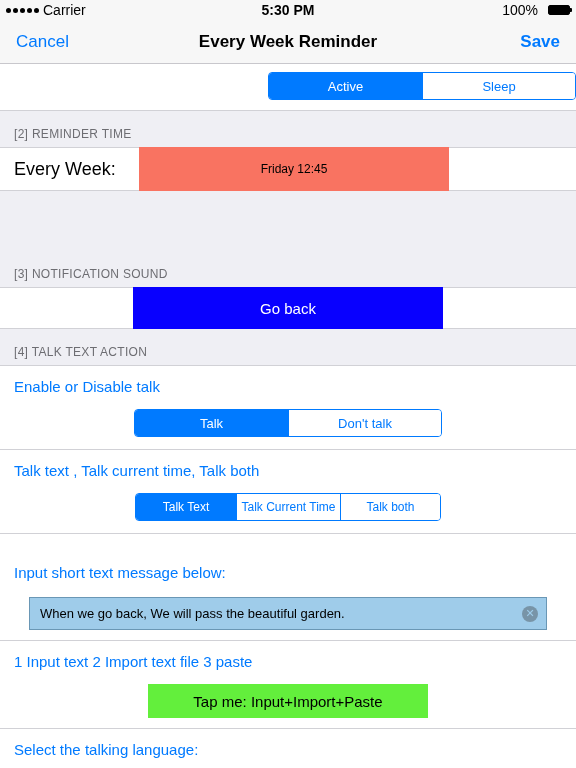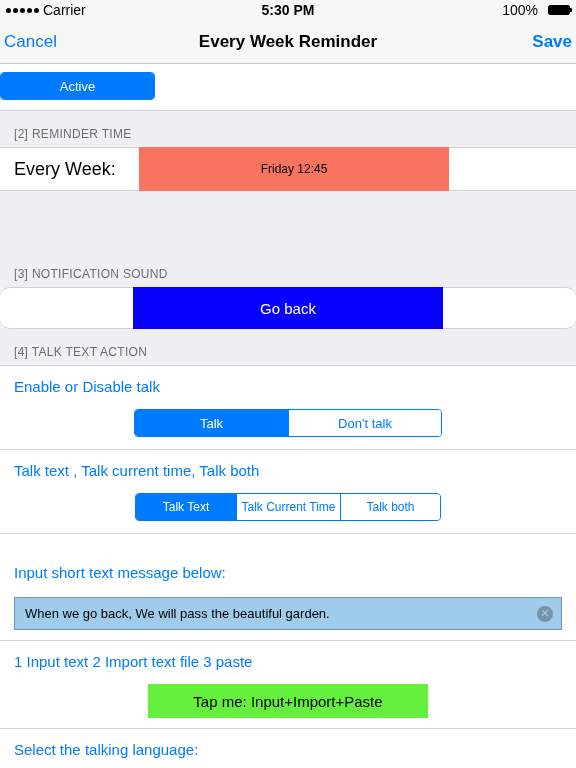--- a/index.html
+++ b/index.html
@@ -8,50 +8,50 @@
     .status-bar { height: 20px; background: #f7f7f7; display: flex; justify-content: space-between; align-items: center; padding: 0 6px; font-size: 14px; }
     .status-left { display: flex; align-items: center; gap: 4px; }
     .status-center { position: absolute; left: 50%; transform: translateX(-50%); font-weight: 600; }
     .status-right { display: flex; align-items: center; gap: 10px; }
     .signal-dots { display: flex; gap: 2px; }
     .signal-dots span { width: 5px; height: 5px; border-radius: 50%; background: #000; }
     .battery { width: 22px; height: 10px; border: 1px solid #000; border-radius: 2px; position: relative; }
     .battery::after { content: ''; position: absolute; right: -3px; top: 2px; width: 2px; height: 4px; background: #000; border-radius: 0 1px 1px 0; }
     .battery-fill { width: 100%; height: 100%; background: #000; }
     
-    .nav-bar { height: 44px; background: #f7f7f7; border-bottom: 1px solid #c8c7cc; display: flex; align-items: center; justify-content: space-between; padding: 0 4px; }
+    .nav-bar { height: 44px; background: #f7f7f7; border-bottom: 1px solid #c8c7cc; display: flex; align-items: center; justify-content: space-between; padding: 0 16px; }
     .nav-left, .nav-right { color: #007aff; font-size: 17px; }
     .nav-right { font-weight: 600; }
     .nav-title { font-size: 17px; font-weight: 600; position: absolute; left: 50%; transform: translateX(-50%); }
     
     .content { height: calc(768px - 64px); overflow-y: auto; }
     
-    .seg-row { background: #fff; padding: 8px 0 10px; display: flex; justify-content: flex-start; border-bottom: 1px solid #d1d1d6; }
+    .seg-row { background: #fff; padding: 8px 0 10px; display: flex; justify-content: flex-end; border-bottom: 1px solid #d1d1d6; }
     .segmented { display: flex; border: 1px solid #007aff; border-radius: 4px; overflow: hidden; height: 28px; }
     .segmented .seg { display: flex; align-items: center; justify-content: center; font-size: 13px; color: #007aff; background: #fff; }
     .segmented .seg.active { background: #007aff; color: #fff; }
     .segmented .seg + .seg { border-left: 1px solid #007aff; }
     
     .section-header { color: #6d6d72; font-size: 12px; padding: 16px 14px 6px; letter-spacing: 0.3px; }
     
     .white-row { background: #fff; border-top: 1px solid #d1d1d6; border-bottom: 1px solid #d1d1d6; display: flex; align-items: center; }
     .reminder-row { padding: 0 14px; height: 44px; }
     .reminder-label { font-size: 18px; width: 125px; }
     .time-btn { flex: 1; margin-left: 0; max-width: 310px; height: 44px; background: #f97361; color: #000; display: flex; align-items: center; justify-content: center; font-size: 12px; }
     
     .big-gap { height: 60px; }
     
-    .sound-row { height: 42px; justify-content: center; padding: 0; border-top: 1px solid #d1d1d6; border-bottom: 1px solid #d1d1d6; background: #fff; border-radius: 10px;}
+    .sound-row { height: 42px; justify-content: center; padding: 0; border-top: 1px solid #d1d1d6; border-bottom: 1px solid #d1d1d6; background: #fff;}
     .sound-btn { width: 310px; height: 42px; background: #0800ff; color: #fff; display: flex; align-items: center; justify-content: center; font-size: 15px; }
     
     .label-row { background: #fff; padding: 12px 14px 8px; color: #007aff; font-size: 15px; border-top: 1px solid #d1d1d6; }
     .label-row.first { border-top: 1px solid #d1d1d6; }
     .seg-white-row { background: #fff; padding: 6px 0 12px; display: flex; justify-content: center; border-bottom: 1px solid #d1d1d6; }
     
-    .input-row { background: #fff; padding: 8px 14px 10px; border-bottom: 1px solid #d1d1d6; }
+    .input-row { background: #fff; padding: 8px 29px 10px; border-bottom: 1px solid #d1d1d6; }
     .text-input-wrap { background: #9fccea; border: 1px solid #6a97b5; padding: 8px 30px 8px 10px; position: relative; font-size: 13px; }
     .clear-btn { position: absolute; right: 8px; top: 50%; transform: translateY(-50%); width: 16px; height: 16px; border-radius: 50%; background: #7894a7; color: #9fccea; display: flex; align-items: center; justify-content: center; font-size: 11px; }
     
     .green-row { background: #fff; padding: 6px 0 10px; display: flex; justify-content: center; border-bottom: 1px solid #d1d1d6; }
     .green-btn { width: 280px; height: 34px; background: #63ef3c; color: #000; display: flex; align-items: center; justify-content: center; font-size: 15px; }
     
     .lang-row { background: #fff; padding: 6px 0 18px; display: flex; justify-content: center; border-bottom: 1px solid #d1d1d6; }
   </style>
 </head>
 <body>
@@ -79,20 +79,21 @@
 <div class="nav-bar">
   <div class="nav-left">Cancel</div>
   <div class="nav-title">Every Week Reminder</div>
   <div class="nav-right">Save</div>
 </div>
 
 <div class="content">
   <div class="seg-row">
     <div class="segmented">
       <div class="seg active" style="width:153px">Active</div>
+      <div class="seg" style="width:153px">Sleep</div>
     </div>
   </div>
 
   <div class="section-header">[2] REMINDER TIME</div>
   <div class="white-row reminder-row">
     <div class="reminder-label">Every Week:</div>
     <div class="time-btn">Friday 12:45</div>
   </div>
 
   <div class="big-gap"></div>

